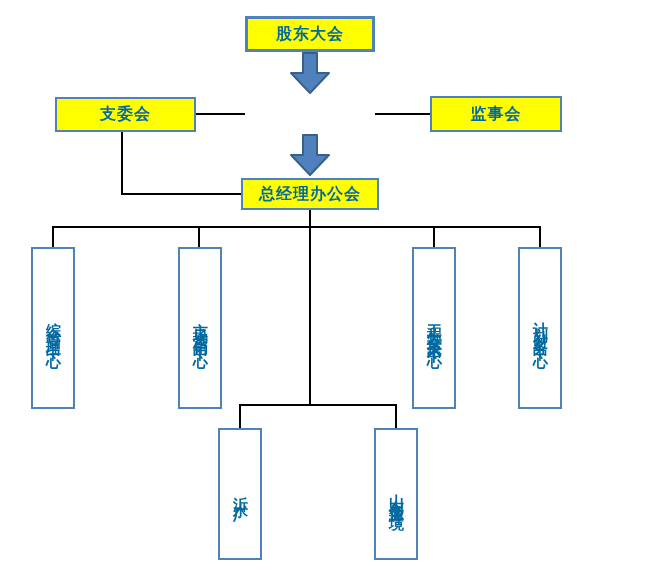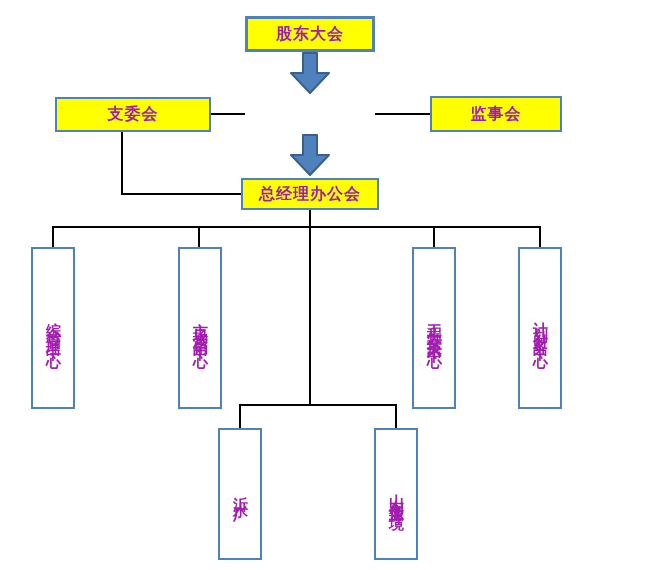--- a/index.html
+++ b/index.html
@@ -11,21 +11,21 @@
     font-family: "DejaVu Sans", "Liberation Sans", sans-serif;
     overflow: hidden;
   }
   .node {
     position: absolute;
     box-sizing: border-box;
     border: 2px solid #4f81bd;
     display: flex;
     align-items: center;
     justify-content: center;
-    color: #a21caf;
+    color: #0369a1;
     font-weight: bold;
   }
   .node-yellow {
     background: #ffff00;
     font-size: 16px;
     letter-spacing: 1px;
   }
   .node-top { border-width: 3px; }
   .node-white {
     background: #ffffff;
@@ -73,21 +73,21 @@
   <div class="arrow" style="left:290px; top:134px;">
     <svg width="40" height="42" viewBox="0 0 40 42">
       <polygon points="13,1 27,1 27,21 39,21 20,41 1,21 13,21" stroke-width="2" stroke-linejoin="round" stroke="#3A5F8B" fill="#4F81BD"></polygon>
     </svg>
   </div>
 
   <div class="node node-yellow node-top" style="left:245px; top:16px; width:130px; height:36px;">
     <span>股东大会</span>
   </div>
 
-  <div class="node node-yellow" style="left:55px; top:97px; width:156px; height:35px;">
+  <div class="node node-yellow" style="left:55px; top:97px; width:141px; height:35px;">
     <span>支委会</span>
   </div>
 
 
   <div class="node node-yellow" style="left:241px; top:178px; width:138px; height:32px;">
     <span>总经理办公会</span>
   </div>
 
   <div class="node node-yellow" style="left:430px; top:96px; width:132px; height:36px;">
     <span>监事会</span>

